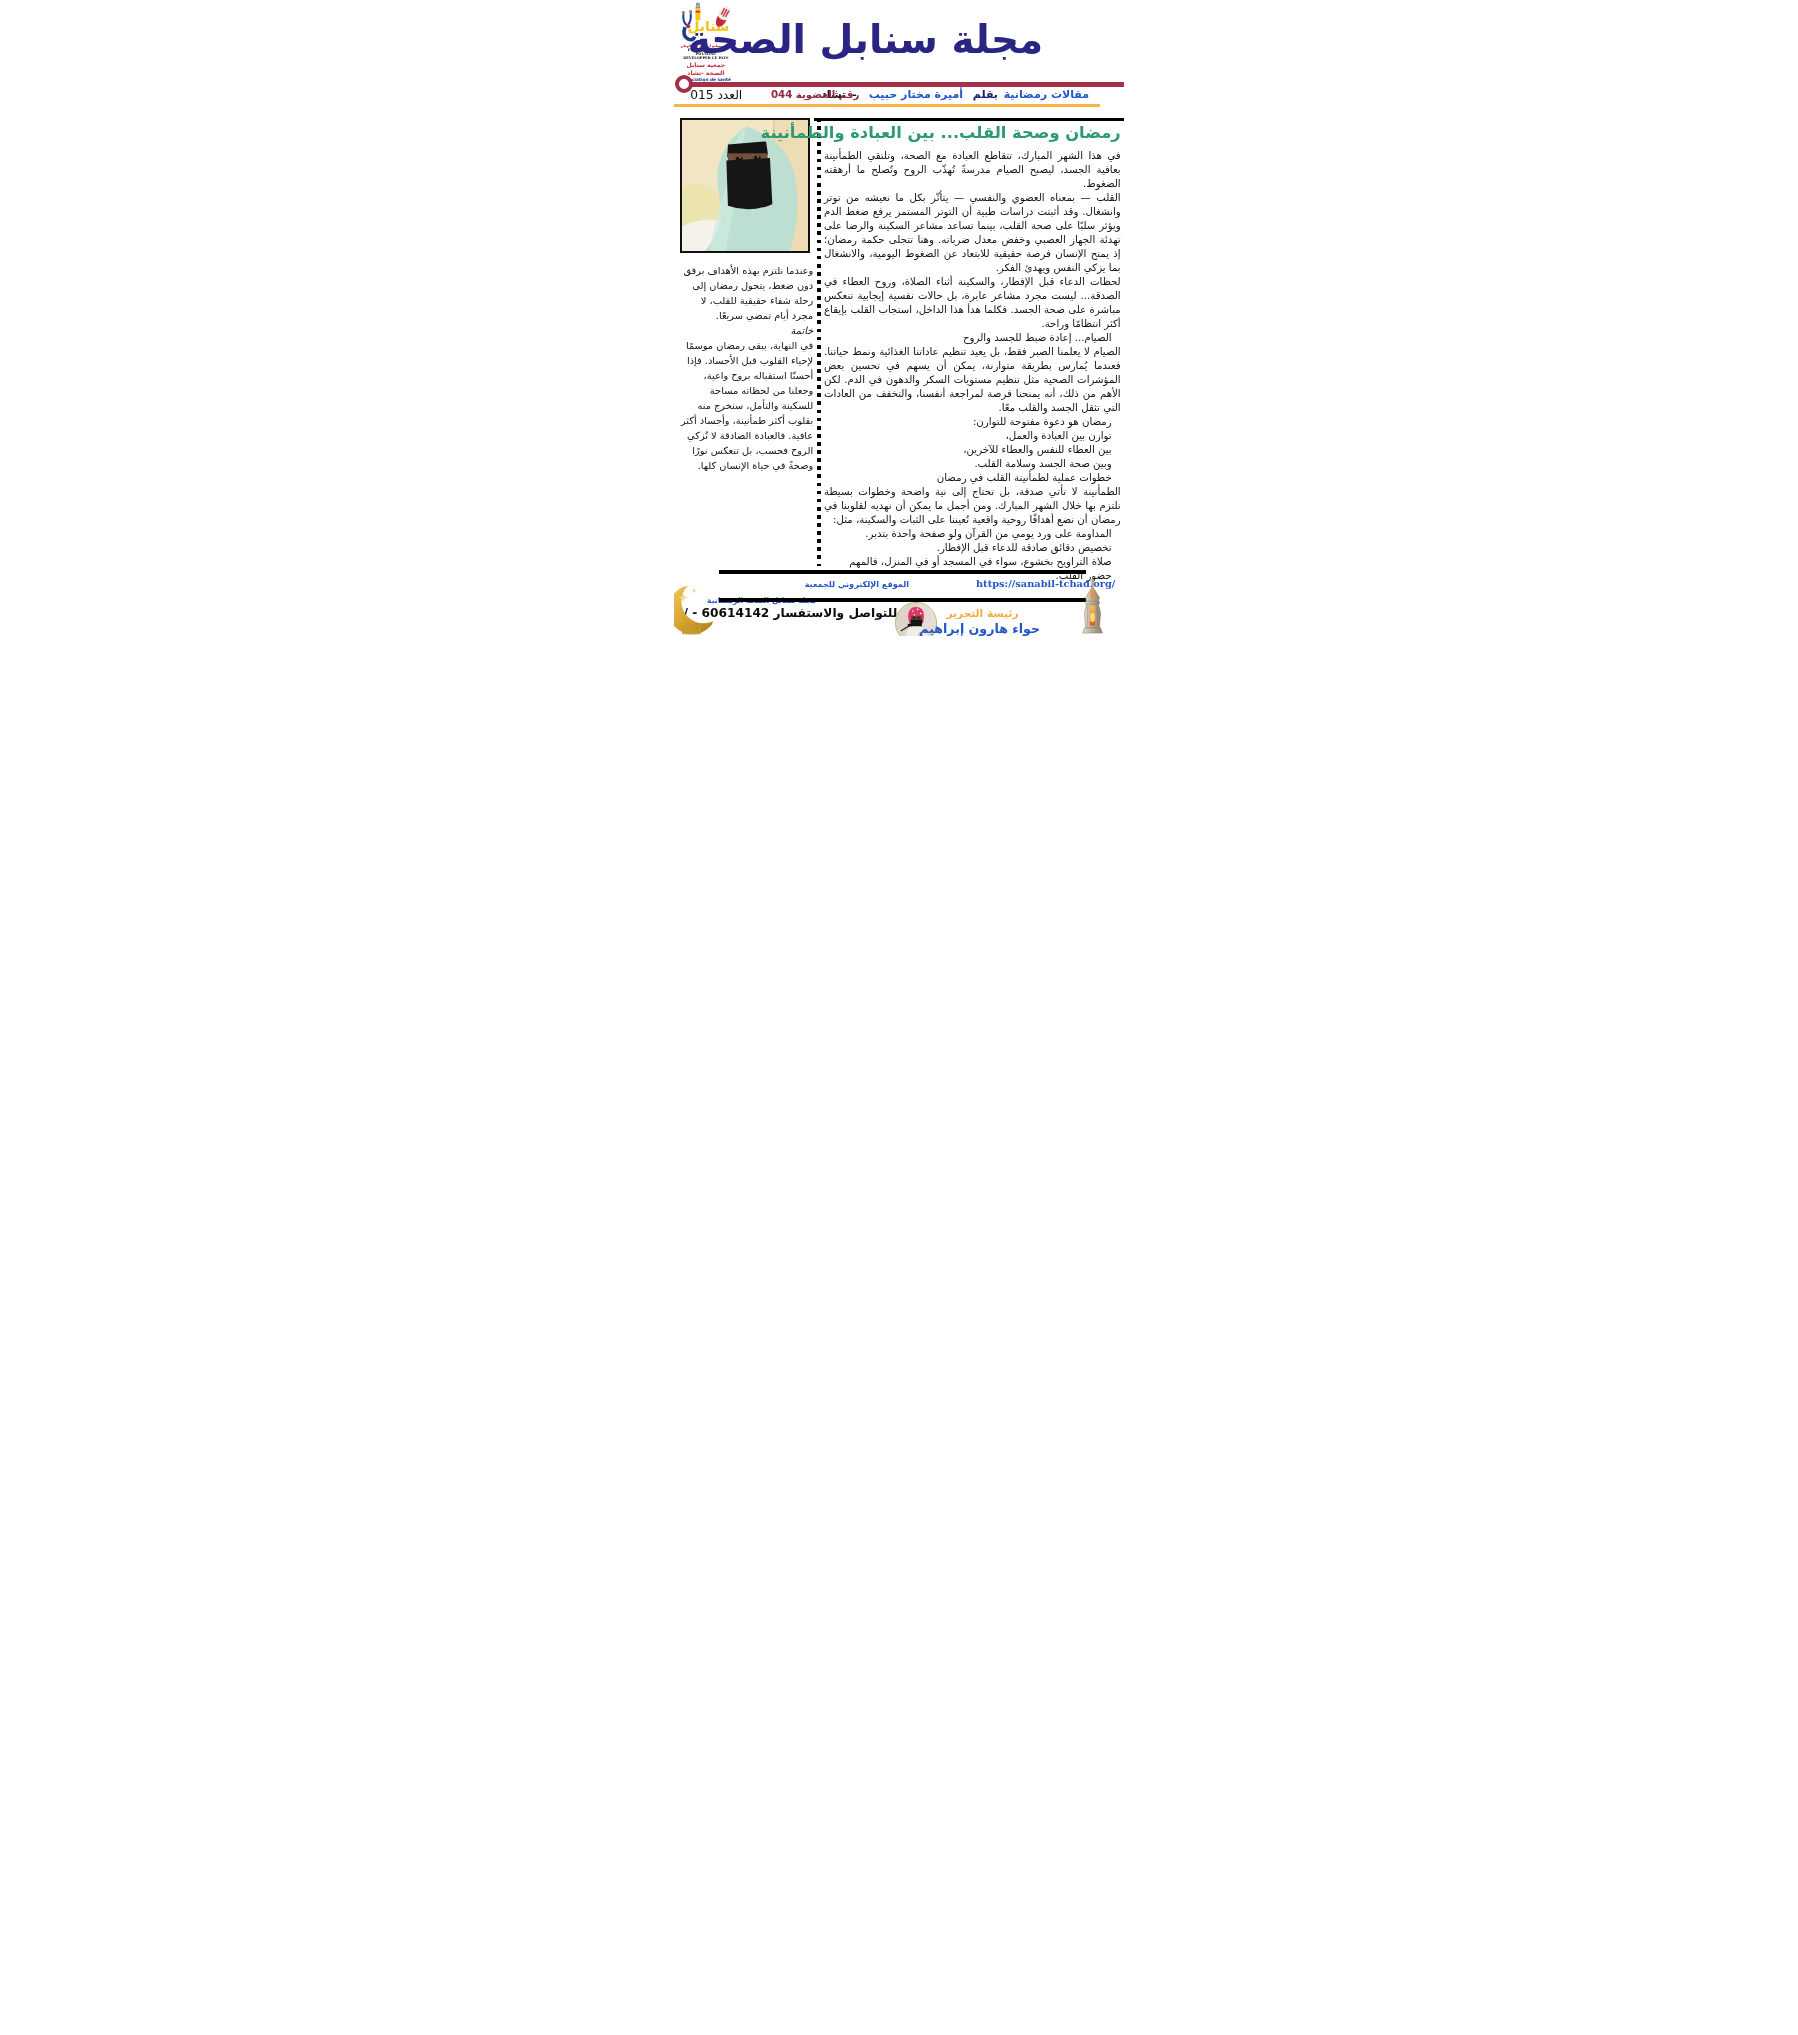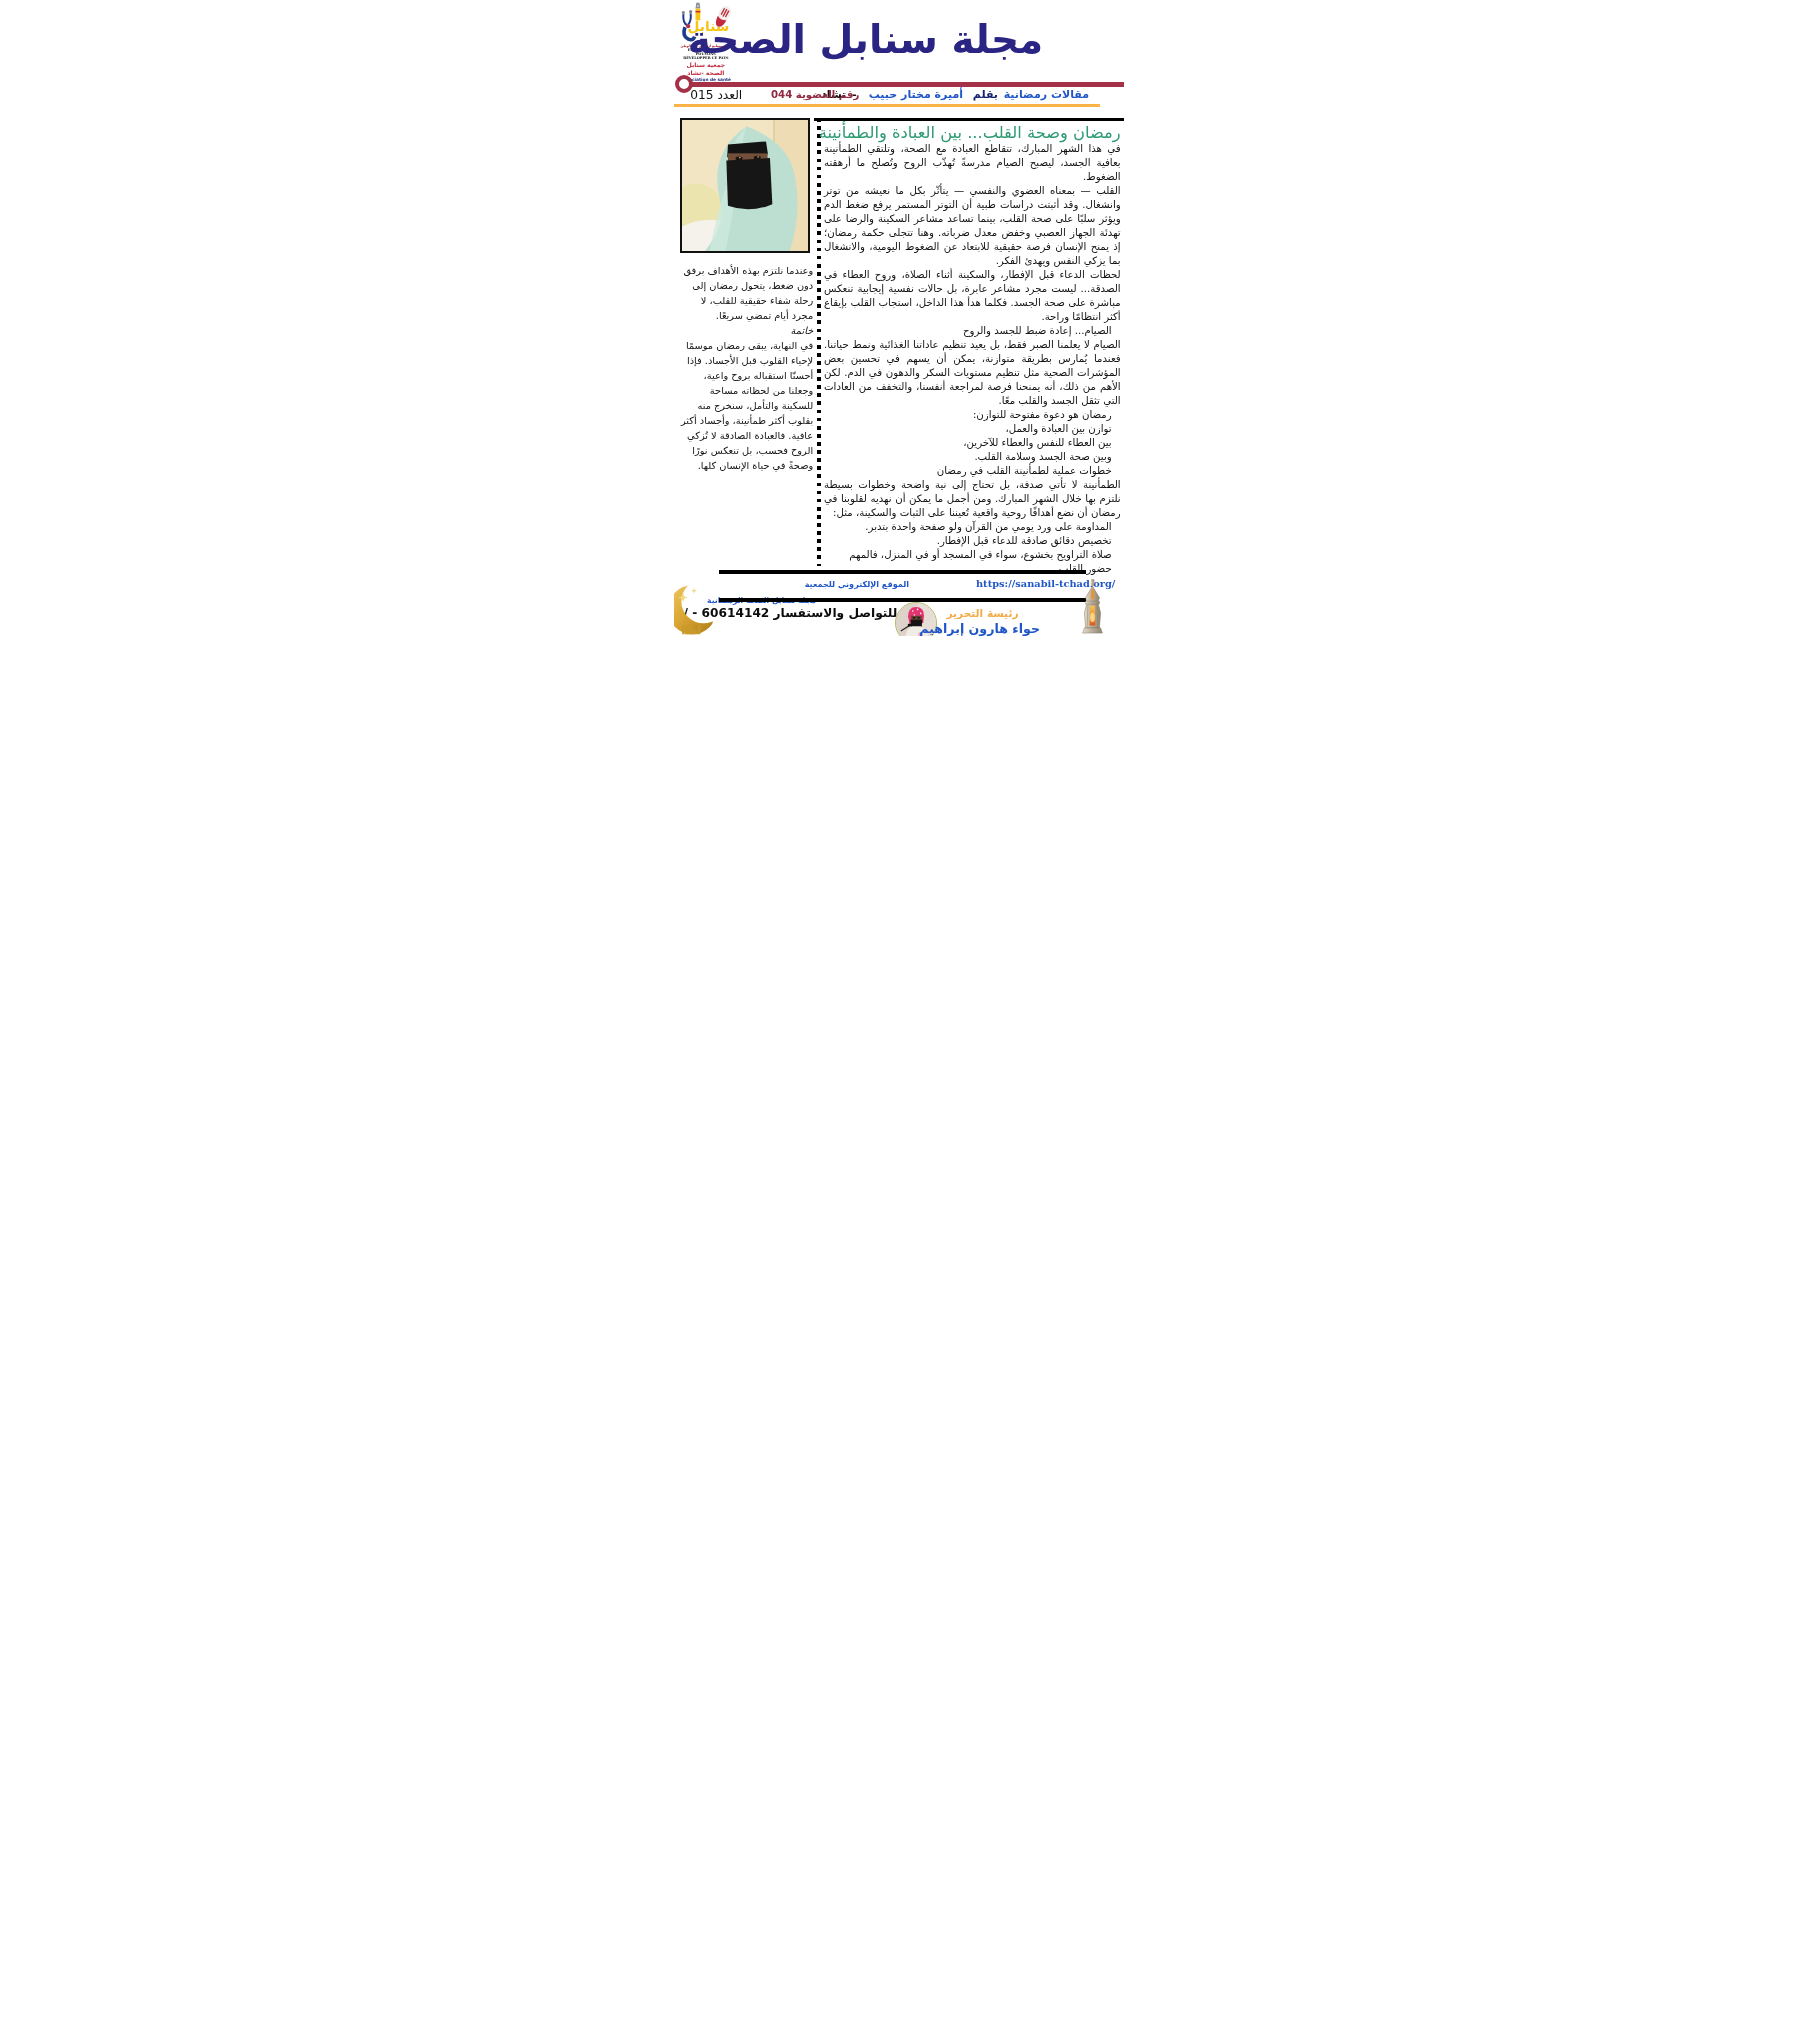--- a/index.html
+++ b/index.html
@@ -42,21 +42,21 @@
   
   .sidebar-photo { position:absolute; left:5.7px; top:118px; width:130px; height:135px; border:2.4px solid #111; background:#f2e5c4; }
   .sidebar-photo svg { display:block; width:100%; height:100%; }
   .sidebar-text { position:absolute; left:1.6px; width:140px; top:263px; direction:rtl;
     font-size:9.8px; line-height:15px; color:#111; text-align:right; padding:0 2.4px; }
   .sidebar-text p { margin:0; }
   .sidebar-heading { font-weight:normal;font-style:italic; }
 
   
   .article { position:absolute; left:150px; right:3.3px; top:123px; direction:rtl; }
-  .article-title { color:#2d9a71; font-size:16.3px; font-weight:normal; white-space:nowrap; margin-bottom:0; }
+  .article-title { color:#2d9a71; font-size:16.3px; font-weight:bold; white-space:nowrap; margin-bottom:7px; }
   .article-body { font-size:10.2px; line-height:14px; color:#111; text-align:justify; }
   .article-body p.ab-p { margin:0; text-align:justify; text-align-last:right; }
   .article-body div.ab-line { text-align:right; padding-left:0; padding-right:9px; }
 
   
   .article-end-bar { position:absolute; left:45px; width:367px; top:570px; height:4.1px; background:#000; }
   .footer-magazine { position:absolute; left:42px; width:100px; top:596px; color:#2056c7; font-weight:bold; font-size:7.7px; text-align:center; white-space:nowrap; }
   .footer-site-label { position:absolute; left:171px; width:64px; top:579px; color:#2056c7; font-weight:bold; font-size:8.1px; text-align:center; white-space:nowrap; }
   .footer-url { position:absolute; left:302px; width:118px; top:578px; color:#2056c7; font-weight:bold; font-size:9.8px;
     font-family:"DejaVu Serif", serif; direction:ltr; text-align:center; white-space:nowrap; text-decoration:none; }

